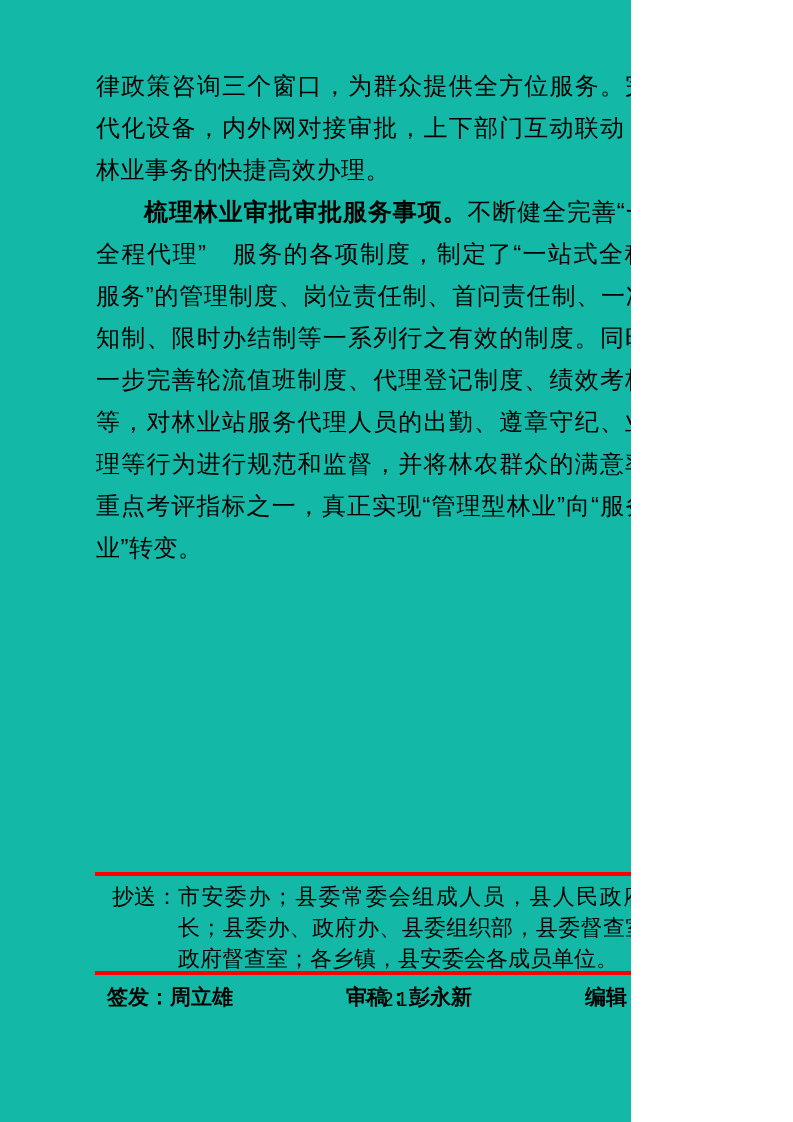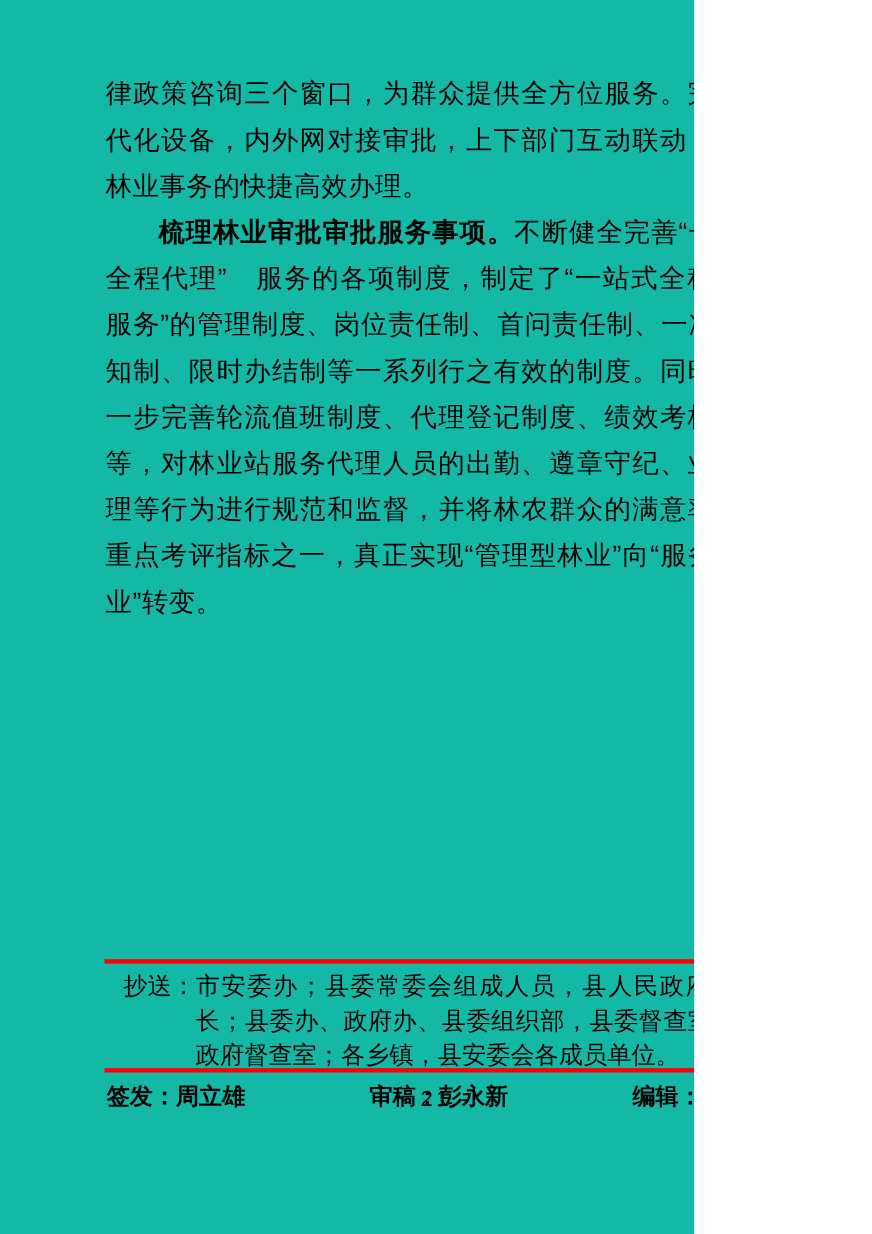--- a/index.html
+++ b/index.html
@@ -43,21 +43,21 @@
     width: 580px;
     display: flex;
     align-items: flex-start;
     font-size: 22px;
     line-height: 31px;
   }
   .copy-label { white-space: nowrap; }
   .copy-text { flex: 1; text-align: justify; }
   .sign-row {
     position: absolute;
-    left: 97px;
+    left: 107px;
     top: 983px;
     width: 604px;
     display: flex;
     justify-content: space-between;
     font-size: 21px;
     font-weight: bold;
   }
   .page-number {
     position: absolute;
     left: 0;

